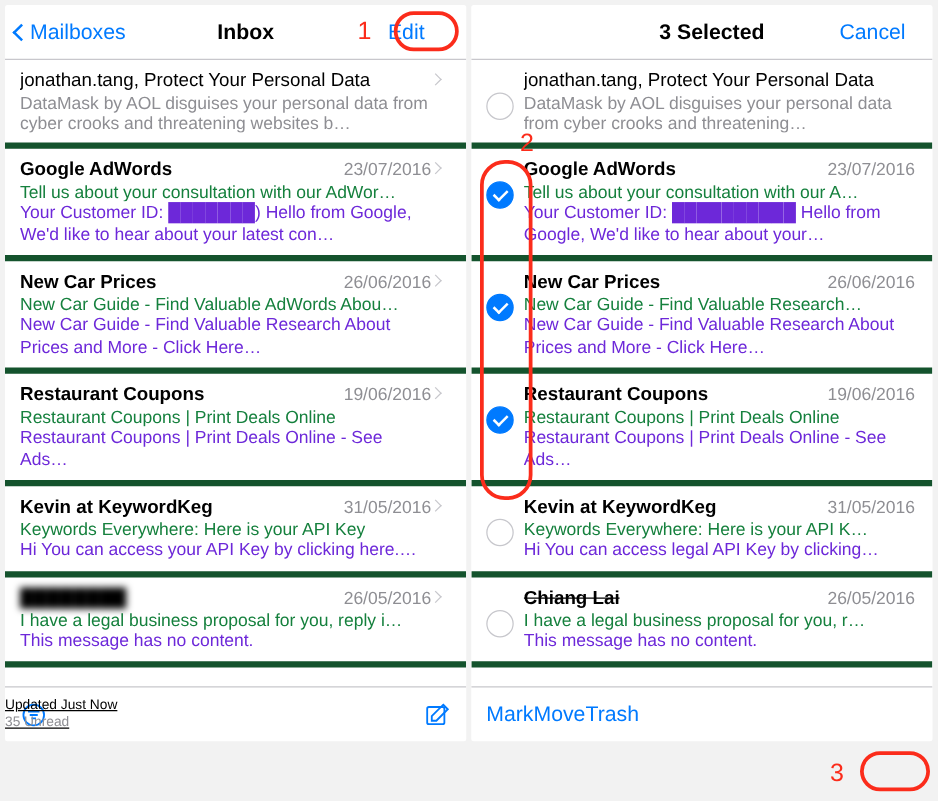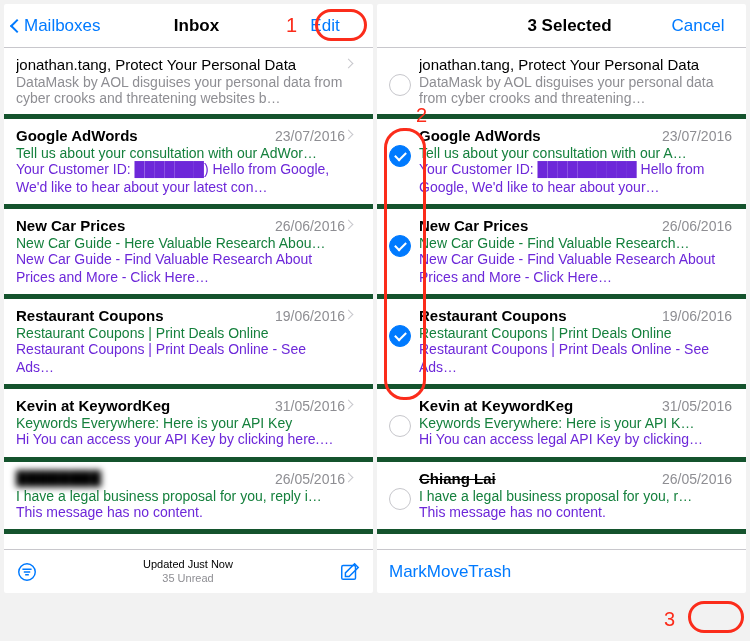--- a/index.html
+++ b/index.html
@@ -91,21 +91,21 @@
   .toolbar {
     height: 44px;
     border-top: 1px solid #c8c7cc;
     flex-shrink: 0;
     display: flex;
     align-items: center;
     justify-content: space-between;
     padding: 0 12px;
     position: relative;
   }
-  .toolbar .status { position: absolute; left:0; right:1px; text-align:center; font-size:11px; color:#000; line-height:1.2; pointer-events:none;}
+  .toolbar .status { position: absolute; left:0; right:1px; text-align:left; font-size:11px; color:#000; line-height:1.2; pointer-events:none;text-decoration:underline;}
   .toolbar .status .sub { color:#8e8e93; font-size:11px; display:block;}
   .tool-btn { color:#007aff; font-size:17px; }
   .filter-icon, .compose-icon { color:#007aff; }
   .filter-icon svg, .compose-icon svg { display:block; }
 
   
   .callout {
     position: absolute;
     border: 3px solid #fb2c1b;
     border-radius: 16px;
@@ -161,21 +161,21 @@
           <div class="chev-col">
             <span class="chevron-right"></span>
           </div>
         </div>
         <div class="row">
           <div class="body-col">
             <div class="sender-line">
               <div class="sender">New Car Prices</div>
               <div class="date">26/06/2016</div>
             </div>
-            <div class="subject">New Car Guide - Here Valuable Research Abou…</div>
+            <div class="subject">New Car Guide - Find Valuable AdWords Abou…</div>
             <div class="preview">New Car Guide - Find Valuable Research About Prices and More - Click Here…</div>
           </div>
           <div class="chev-col">
             <span class="chevron-right"></span>
           </div>
         </div>
         <div class="row">
           <div class="body-col">
             <div class="sender-line">
               <div class="sender">Restaurant Coupons</div>

